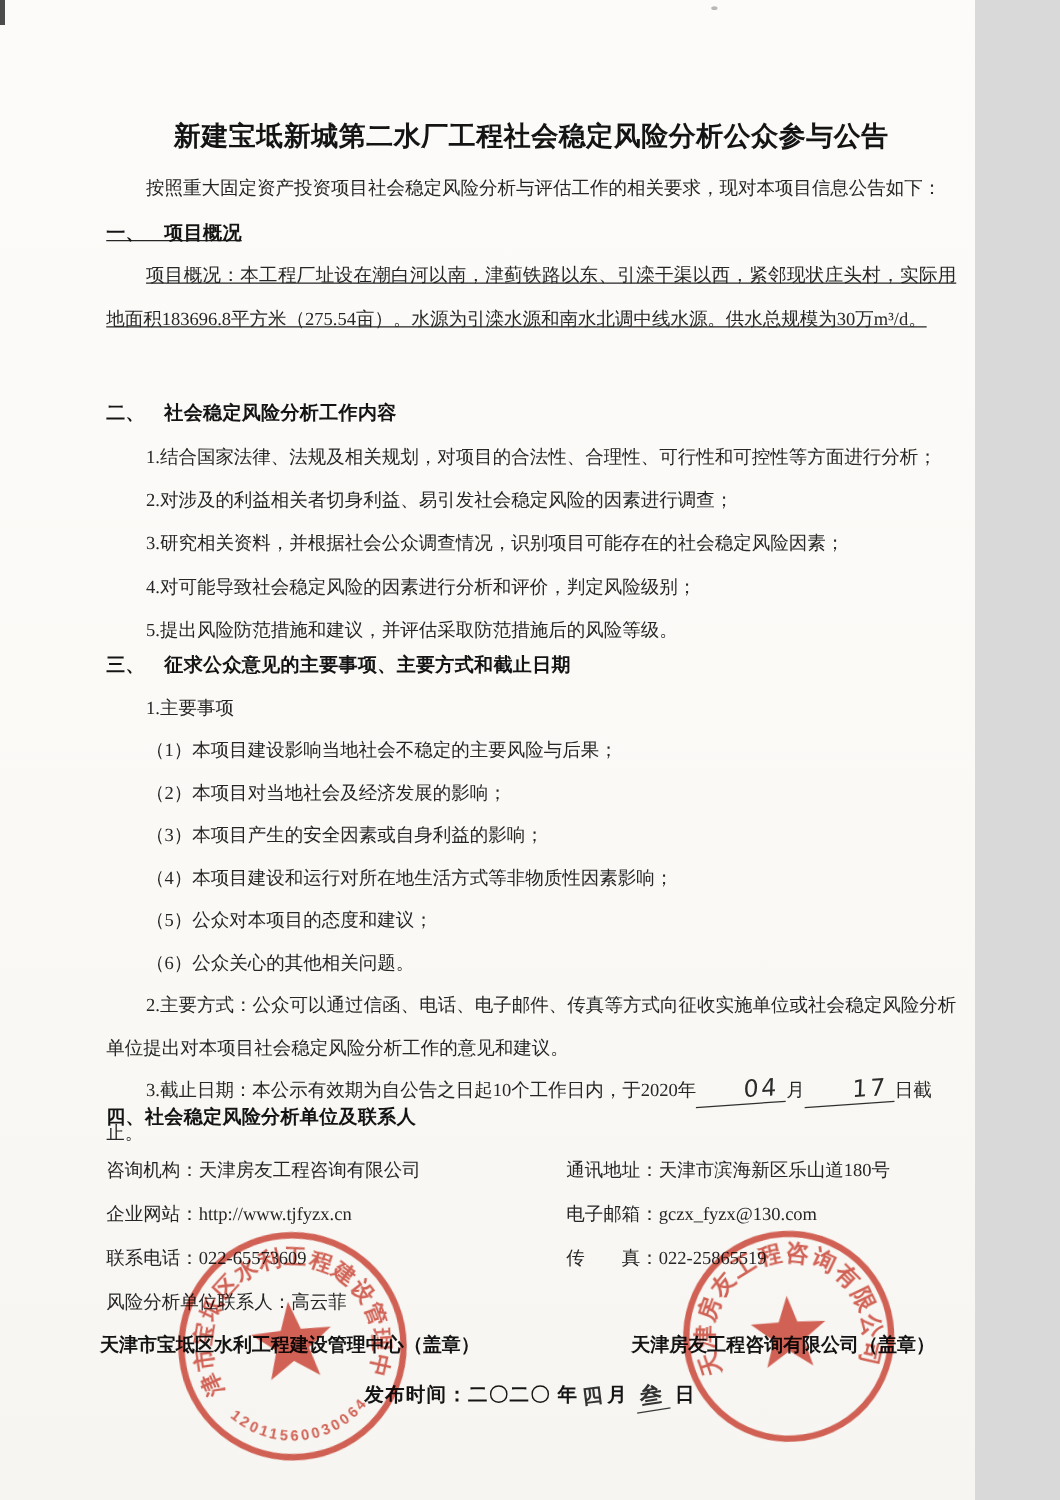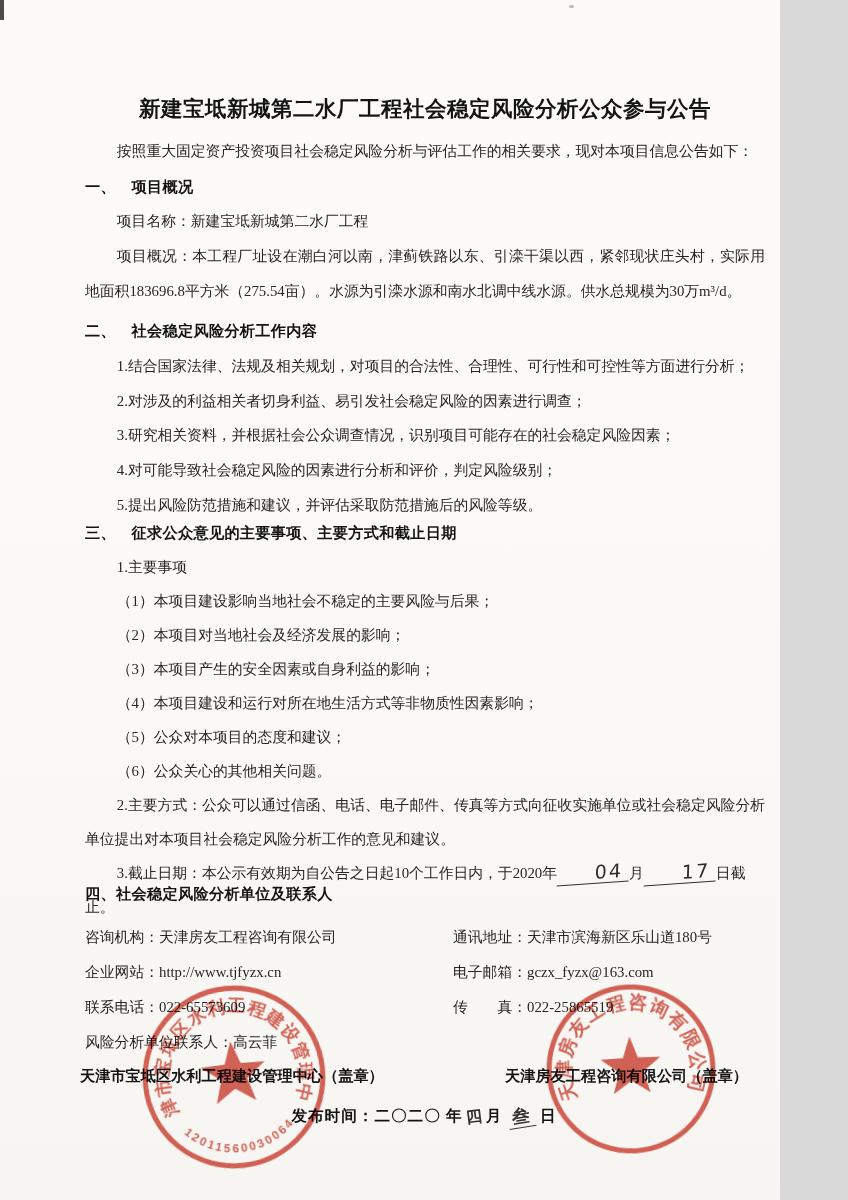--- a/index.html
+++ b/index.html
@@ -33,21 +33,21 @@
   .line{margin:0;padding:0;}
   .indent{text-indent:2.15em;}
   .just{text-align:justify;text-justify:inter-ideograph;}
   .body-text{font-size:14.8px;color:var(--ink);}
   .sec-heading{
     font-family:"Liberation Sans","DejaVu Sans",sans-serif;
     font-weight:700;font-size:15.2px;color:var(--heading-ink);
     letter-spacing:0.3px;
   }
   #intro{top:134px;line-height:35px;}
-  #sec1{top:169px;line-height:35px;}
+  #sec1{top:169px;line-height:35px;text-decoration:underline;}
   #sec2{top:314px;line-height:34.8px;}
   #sec3{top:516px;line-height:34px;}
   #sec4{top:877px;line-height:34px;}
   .contact-rows{margin-top:9px;line-height:35px;font-family:Liberation Serif, serif;}
   .contact-row{display:flex;}
   .contact-left{width:368px;flex:none;}
   .contact-right{flex:1;}
   .hand{
     font-family:"DejaVu Sans","Liberation Sans",sans-serif;
     display:inline-block;line-height:1;color:#2b2b2b;
@@ -100,21 +100,20 @@
   <div class="scan-speck" style="left:569px;top:5px;width:5px;height:3px;"></div>
 
   <h1 class="doc-title">新建宝坻新城第二水厂工程社会稳定风险分析公众参与公告</h1>
 
   <div class="block body-text" id="intro">
     <p class="line indent just">按照重大固定资产投资项目社会稳定风险分析与评估工作的相关要求，现对本项目信息公告如下：</p>
   </div>
 
   <div class="block body-text" id="sec1">
     <p class="line sec-heading">一、　项目概况</p>
-    <p class="line indent">项目名称：新建宝坻新城第二水厂工程</p>
     <p class="line indent just">项目概况：本工程厂址设在潮白河以南，津蓟铁路以东、引滦干渠以西，紧邻现状庄头村，实际用地面积183696.8平方米（275.54亩）。水源为引滦水源和南水北调中线水源。供水总规模为30万m³/d。</p>
   </div>
 
   <div class="block body-text" id="sec2">
     <p class="line sec-heading">二、　社会稳定风险分析工作内容</p>
     <p class="line indent">1.结合国家法律、法规及相关规划，对项目的合法性、合理性、可行性和可控性等方面进行分析；</p>
     <p class="line indent">2.对涉及的利益相关者切身利益、易引发社会稳定风险的因素进行调查；</p>
     <p class="line indent">3.研究相关资料，并根据社会公众调查情况，识别项目可能存在的社会稳定风险因素；</p>
     <p class="line indent">4.对可能导致社会稳定风险的因素进行分析和评价，判定风险级别；</p>
     <p class="line indent">5.提出风险防范措施和建议，并评估采取防范措施后的风险等级。</p>
@@ -135,21 +134,21 @@
 
   <div class="block body-text" id="sec4">
     <p class="line sec-heading">四、社会稳定风险分析单位及联系人</p>
     <div class="contact-rows">
       <div class="contact-row">
         <span class="contact-left">咨询机构：天津房友工程咨询有限公司</span>
         <span class="contact-right">通讯地址：天津市滨海新区乐山道180号</span>
       </div>
       <div class="contact-row">
         <span class="contact-left">企业网站：http://www.tjfyzx.cn</span>
-        <span class="contact-right">电子邮箱：gczx_fyzx@163.com</span>
+        <span class="contact-right">电子邮箱：gczx_fyzx@130.com</span>
       </div>
       <div class="contact-row">
         <span class="contact-left">联系电话：022-65573609</span>
         <span class="contact-right">传　　真：022-25865519</span>
       </div>
       <div class="contact-row">
         <span class="contact-left">风险分析单位联系人：高云菲</span>
         <span class="contact-right"></span>
       </div>
     </div>

